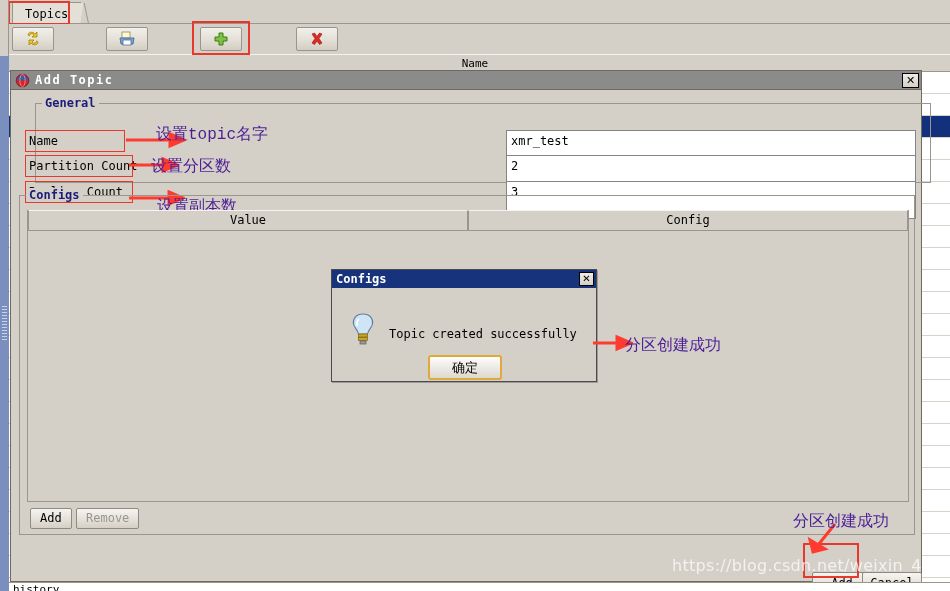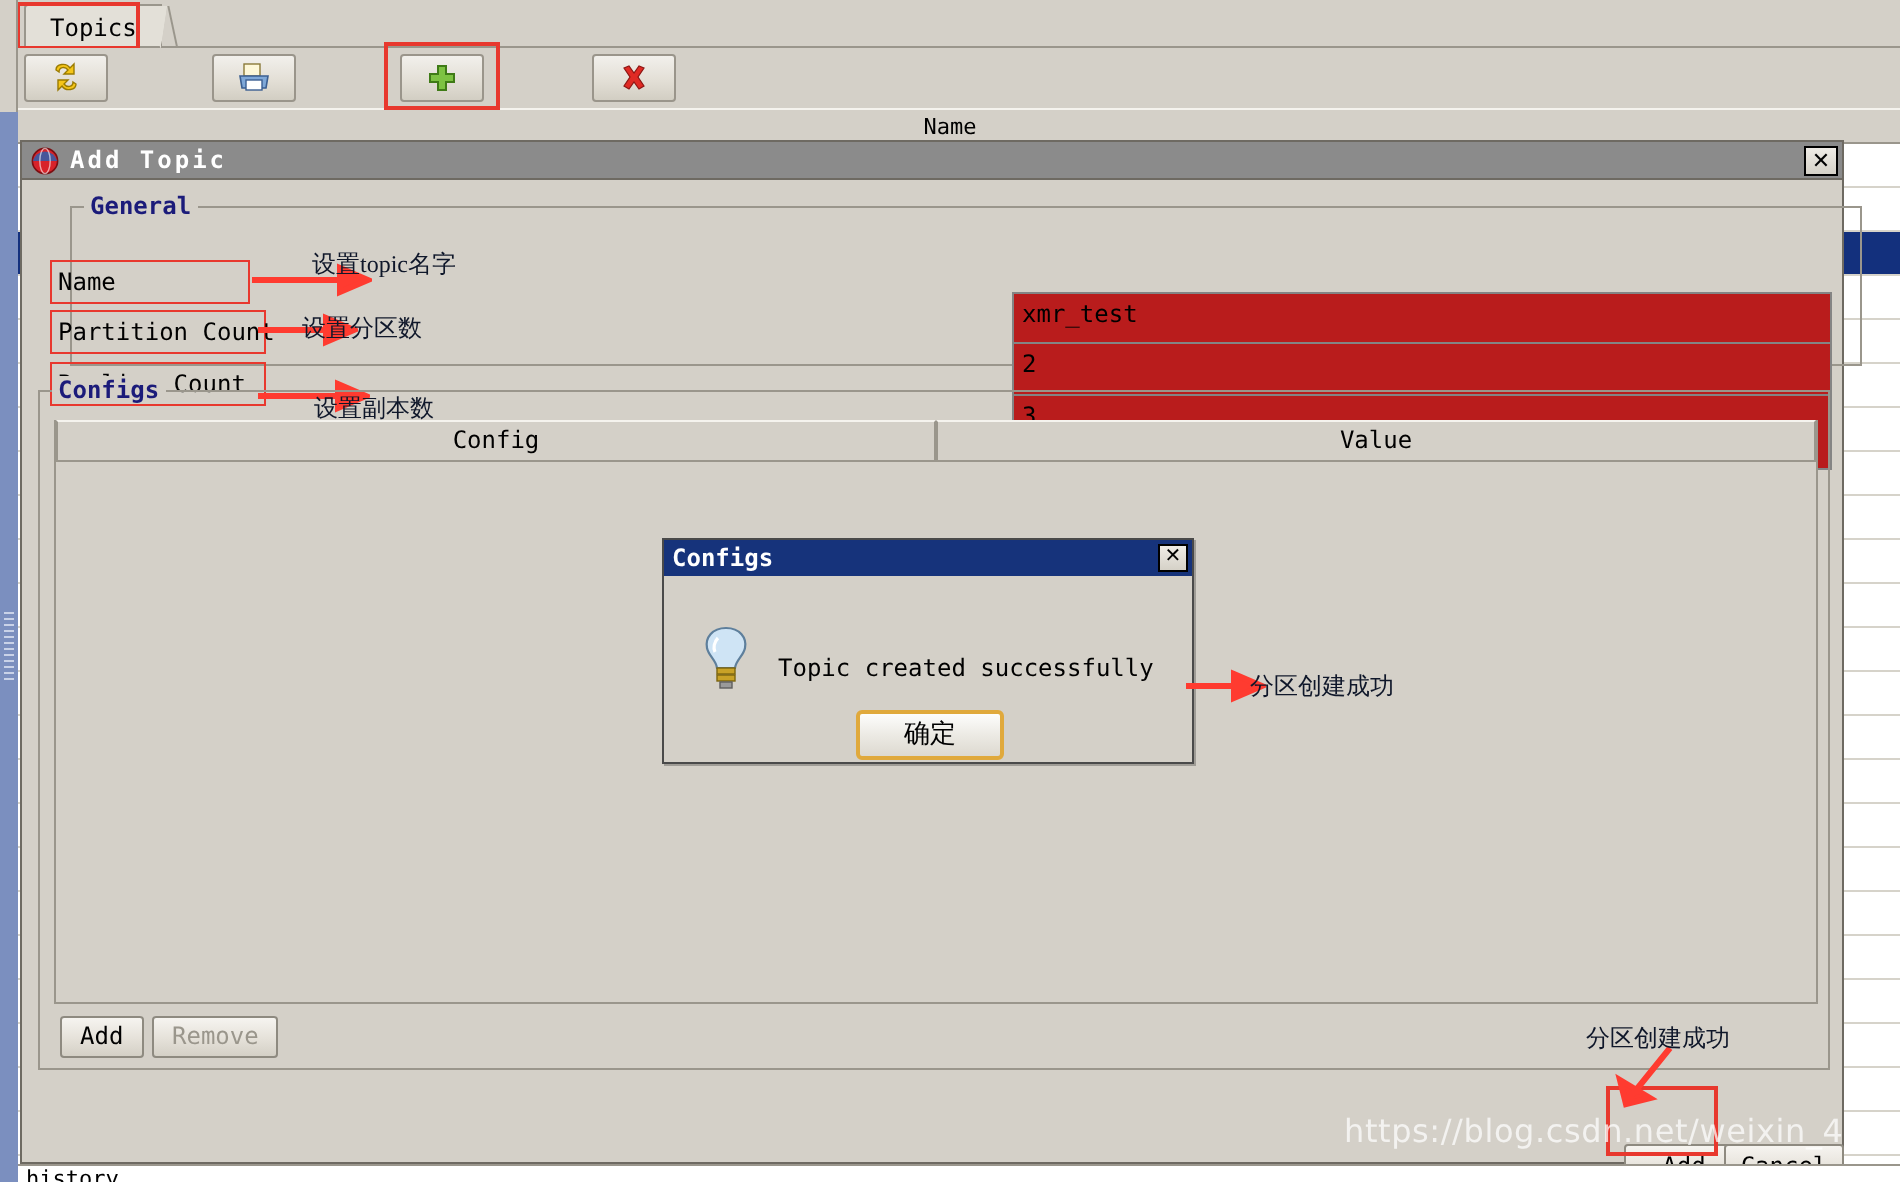--- a/index.html
+++ b/index.html
@@ -142,33 +142,32 @@
     border: 1px solid #e8382e;
     font-size: 12px; color: #000;
     padding-left: 3px; line-height: 21px;
     font-family: "DejaVu Sans Mono", monospace;
     white-space: nowrap;
   }
   .field-label.wide { width: 108px; }
   .field-input {
     position: absolute;
     height: 38px;
-    background: #b91c1c;
+    background: #ffffff;
     border: 1px solid #848484;
     font-size: 12px; color: #000;
     padding-left: 4px; line-height: 20px;
     font-family: "DejaVu Sans Mono", monospace;
-    margin-top: 16px;
   }
 
   
   .anno {
     position: absolute;
-    color: #0f172a; font-size: 12px;
-    font-family: Liberation Serif, serif;
+    color: #4c1d95; font-size: 16px;
+    font-family: Liberation Mono, monospace;
     white-space: nowrap;
   }
   .arrow { position: absolute; }
 
   
   .cfg-table {
     position: absolute; left: 7px; top: 14px;
     width: 882px; height: 292px;
     background: #d4d0c8;
     border: 1px solid #9a968c;
@@ -400,22 +399,22 @@
             <path d="M0 10 H40 M40 4 L54 10 L40 16 Z" stroke="#ff3b30" stroke-width="3" fill="#ff3b30"></path>
           </svg>
       </span>
       <span class="anno" style="left:146px;top:106px;">设置副本数</span>
 
       <div class="group" id="configs">
         <span class="legend">Configs</span>
 
         <div class="cfg-table">
           <div class="cfg-head">
+            <div class="cfg-th">Value</div>
             <div class="cfg-th">Config</div>
-            <div class="cfg-th">Value</div>
           </div>
           <div class="cfg-body"></div>
         </div>
 
         <div class="sm-btn" style="left:10px;top:312px;">Add</div>
         <div class="sm-btn disabled" style="left:56px;top:312px;">Remove</div>
       </div>
 
       <div class="dlg-btn" style="left:801px;top:482px;">Add</div>
       <div class="dlg-btn" style="left:851px;top:482px;">Cancel</div>

